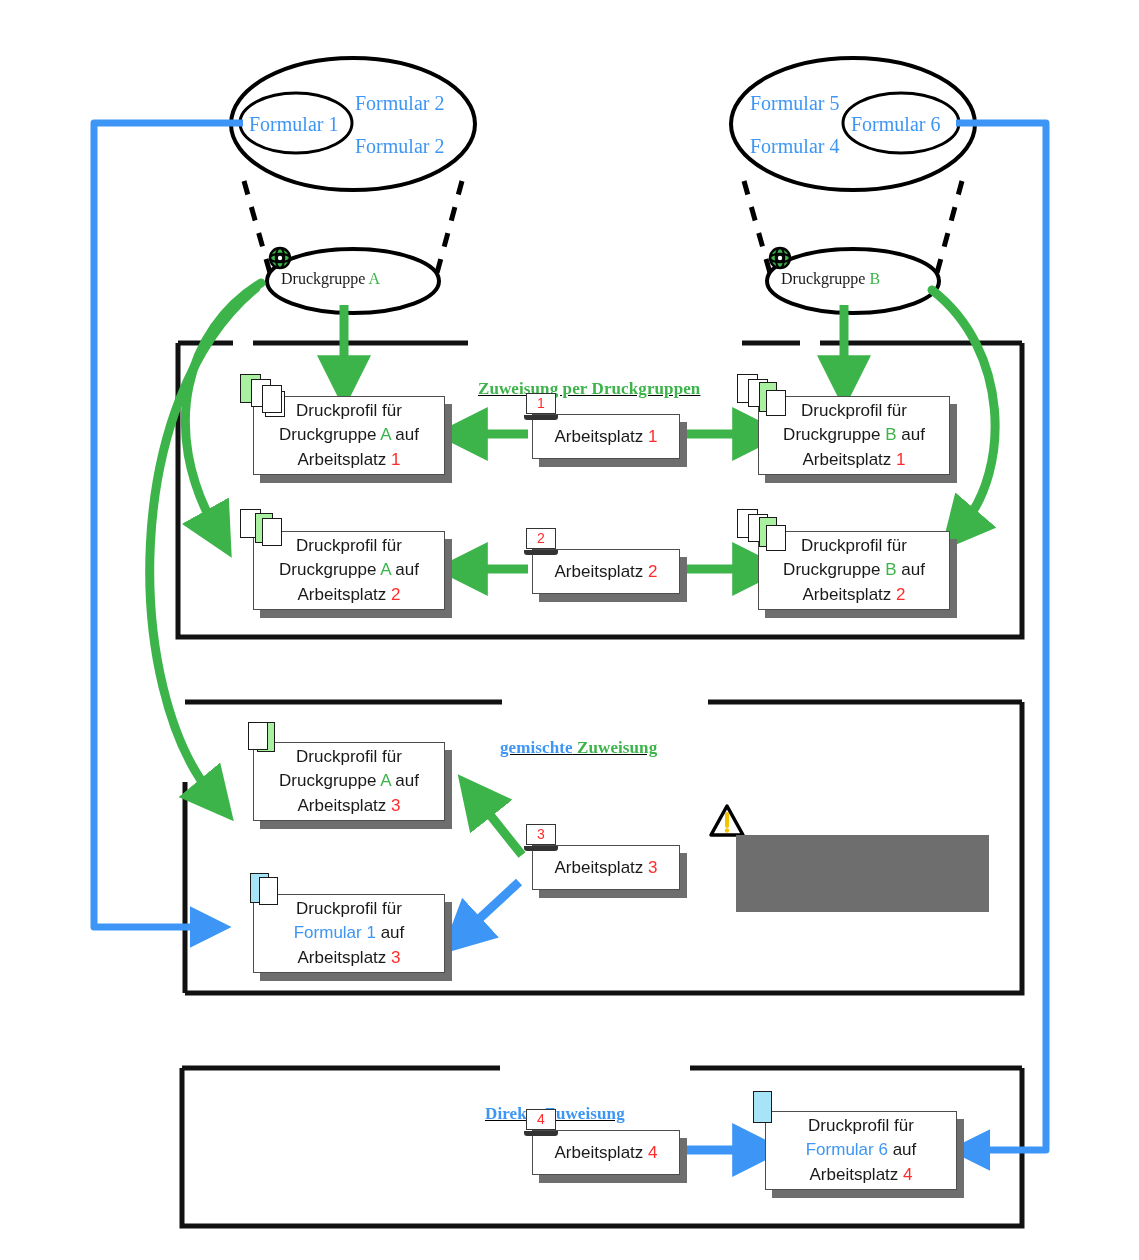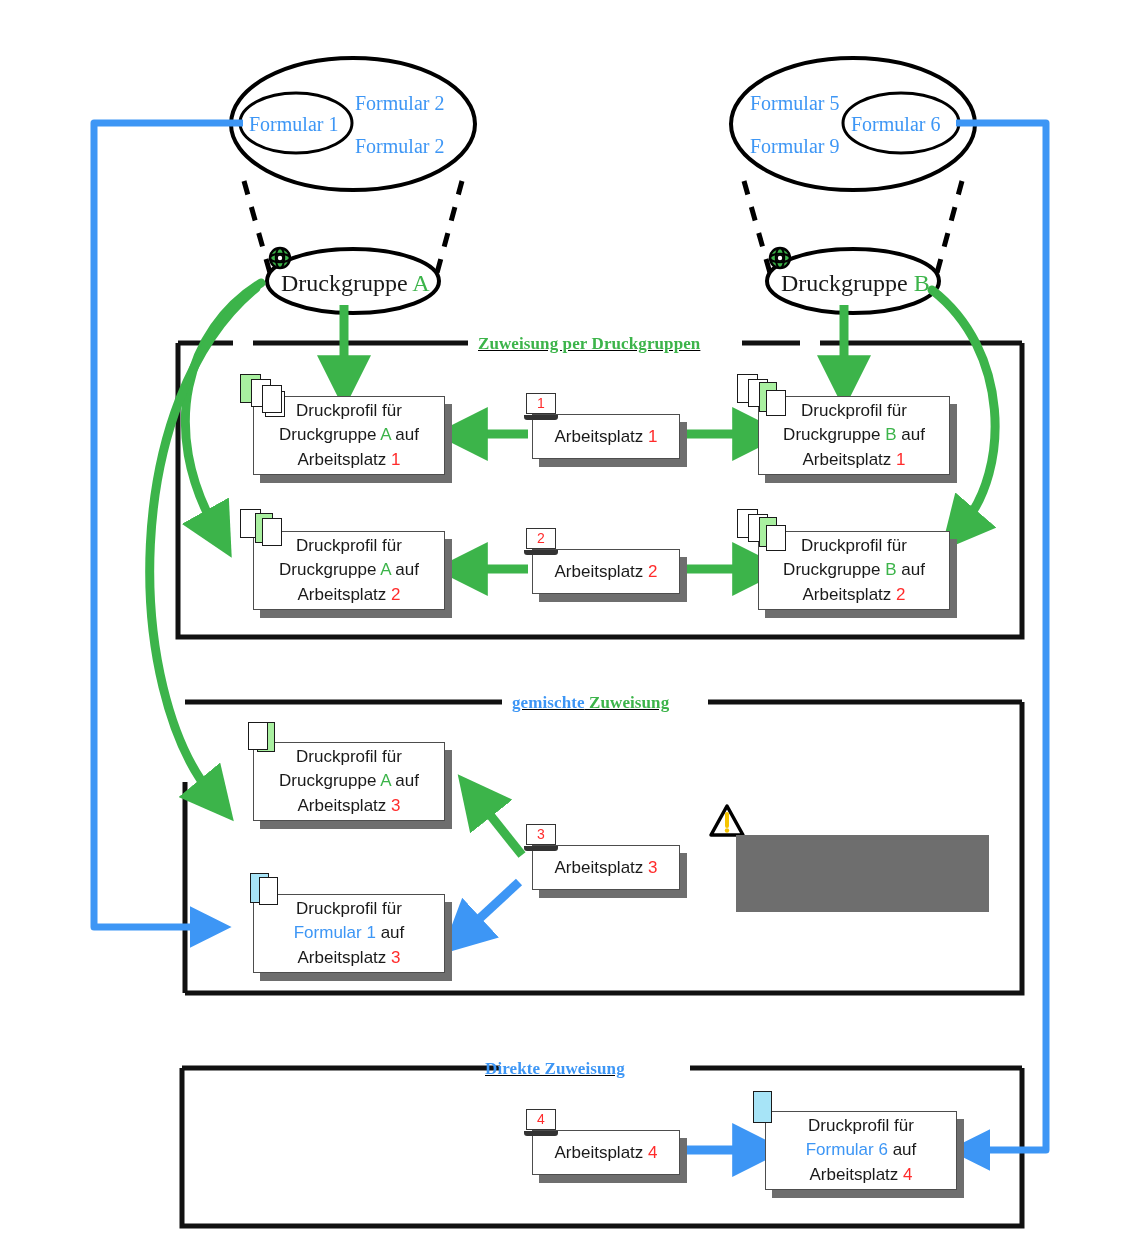--- a/index.html
+++ b/index.html
@@ -7,24 +7,24 @@
        font-family:"Liberation Sans","DejaVu Sans",sans-serif;}
   #stage{position:absolute;inset:0;width:1139px;height:1260px;}
   svg.layer{position:absolute;left:0;top:0;width:1139px;height:1260px;overflow:visible;}
   .txt{position:absolute;white-space:nowrap;font-family:Liberation Serif, serif;}
   .blue{color:#3d96f5;}
   .green{color:#3cb44a;}
   .red{color:#ff2b2b;}
 
   
   .formlabel{font-size:20px;color:#3d96f5;}
-  .dglabel{font-size:24px;color:#1a1a1a;}
-
-  
-  .sechead{font-size:17px;font-weight:bold;text-decoration:underline;letter-spacing:.1px;}
+  .dglabel{font-size:16px;color:#1a1a1a;}
+
+  
+  .sechead{font-size:17px;font-weight:bold;text-decoration:underline;letter-spacing:.1px;margin-top:45px;}
 
   
   .card{position:absolute;background:#fff;border:1px solid #4d4d4d;
         box-sizing:border-box;}
   .card .lines{position:absolute;left:0;right:0;top:50%;transform:translateY(-50%);
         text-align:center;font-size:17px;line-height:1.45;color:#1a1a1a;}
   .card .lines div{white-space:nowrap;}
   .cardshadow{position:absolute;background:#6e6e6e;}
 
   
@@ -141,34 +141,34 @@
       <path d="M17,9 L17,21" stroke="#f5c400" stroke-width="4" stroke-linecap="round"></path>
       <circle cx="17" cy="25.5" r="2.2" fill="#f5c400"></circle>
     </g>
   </svg>
 
   <div class="txt formlabel" style="left:249px;top:113px;">Formular 1</div>
   <div class="txt formlabel" style="left:355px;top:92px;">Formular 2</div>
   <div class="txt formlabel" style="left:355px;top:135px;">Formular 2</div>
 
   <div class="txt formlabel" style="left:750px;top:92px;">Formular 5</div>
-  <div class="txt formlabel" style="left:750px;top:135px;">Formular 9</div>
+  <div class="txt formlabel" style="left:750px;top:135px;">Formular 4</div>
   <div class="txt formlabel" style="left:851px;top:113px;">Formular 6</div>
 
   <div class="txt dglabel" style="left:281px;top:270px;">
     <span>Druckgruppe </span><span class="green">A</span>
   </div>
   <div class="txt dglabel" style="left:781px;top:270px;">
     <span>Druckgruppe </span><span class="green">B</span>
   </div>
 
   <div class="txt sechead" style="left:478px;top:334px;">
     <span class="green">Zuweisung per Druckgruppen</span>
   </div>
-  <div class="txt sechead" style="left:512px;top:693px;">
+  <div class="txt sechead" style="left:500px;top:693px;">
     <span class="blue">gemischte</span><span style="text-decoration:none;">&nbsp;</span><span class="green">Zuweisung</span>
   </div>
   <div class="txt sechead" style="left:485px;top:1059px;">
     <span class="blue">Direkte Zuweisung</span>
   </div>
 
   <div class="cardshadow" style="left:260px;top:404px;width:192px;height:79px;"></div>
   <div class="card" style="left:253px;top:396px;width:192px;height:79px;">
     <div class="lines">
       <div><span>Druckprofil für</span></div>

